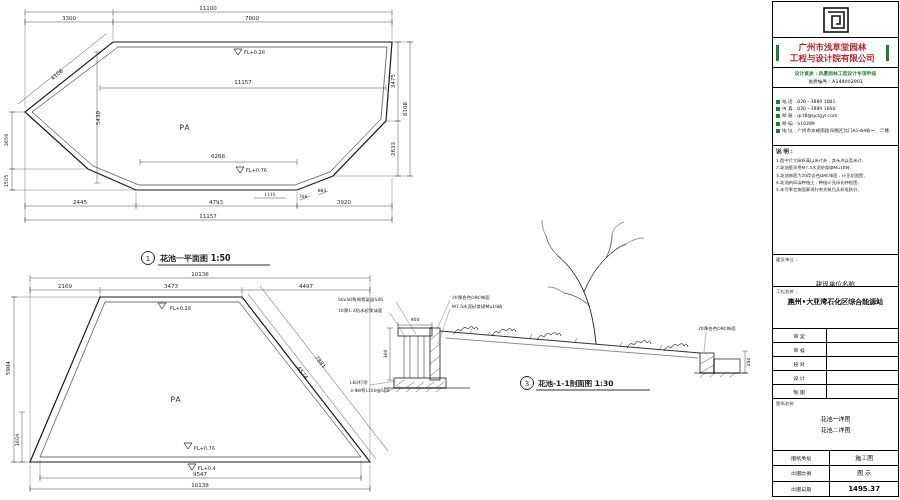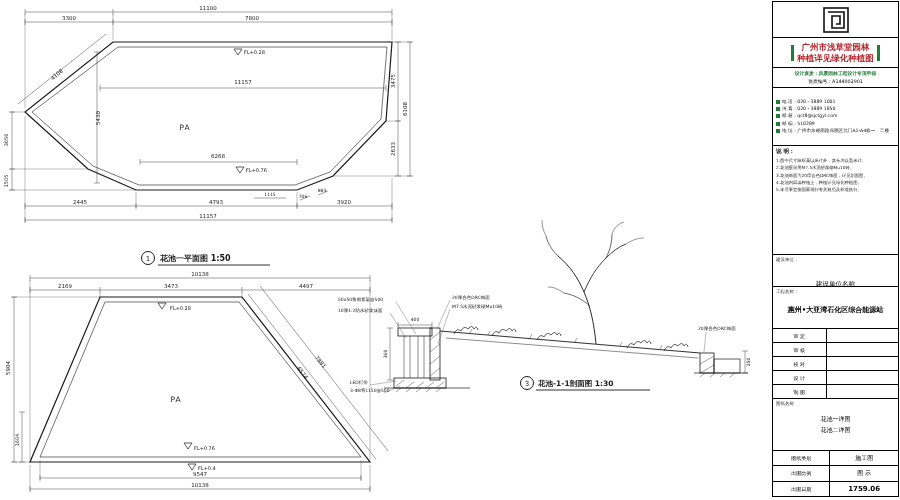--- a/index.html
+++ b/index.html
@@ -6,39 +6,39 @@
   body{width:900px;height:500px;position:relative;overflow:hidden;
        font-family:"DejaVu Sans","Liberation Sans",sans-serif;}
   .sheet{position:absolute;inset:0;background:#fff;}
   svg text{fill:#1a1a1a;font-family:"DejaVu Sans","Liberation Sans",sans-serif;}
 
   
   .tb{position:absolute;top:1px;right:1px;width:127px;height:496px;background:#fff;
       border:1.5px solid #000;box-sizing:border-box;display:flex;flex-direction:column;}
   .tb-sec{border-bottom:1px solid #000;box-sizing:border-box;padding:2px 3px;overflow:hidden;flex:0 0 auto;}
   .tb-logo{height:36px;display:flex;align-items:center;justify-content:center;}
-  .tb-company{height:30px;display:flex;align-items:center;justify-content:center;gap:3px;}
+  .tb-company{height:30px;display:flex;align-items:center;justify-content:flex-start;gap:11px;}
   .gbar{width:3px;height:16px;background:var(--accent_green,#1e7e34);flex:none;}
   .company-text{text-align:center;color:var(--accent_red,#b5232a);font-weight:bold;
                 font-size:8.5px;line-height:1.25;white-space:nowrap;}
   .tb-qual{height:20px;text-align:center;font-size:4.8px;line-height:1.6;}
   .tb-qual .q1{color:var(--accent_green,#1e7e34);font-weight:bold;}
   .tb-contacts{height:58px;display:flex;flex-direction:column;justify-content:center;}
   .c-row{display:flex;align-items:flex-start;font-size:4.6px;line-height:1.35;margin:0.5px 0;}
   .bullet{width:4px;height:4px;background:var(--accent_green,#1e7e34);margin:1px 2px 0 0;flex:none;}
   .c-label{white-space:nowrap;color:#111;}
   .c-val{flex:1;color:#111;word-break:break-all;}
   .tb-notes{flex:1 1 auto;}
   .n-head{font-size:5.5px;font-weight:bold;margin-bottom:2px;}
   .n-line{font-size:4.3px;line-height:1.7;color:#222;}
   .tb-client{height:32px;}
   .sec-mini-label{font-size:4.5px;color:#333;}
   .client-name{text-align:center;font-size:6.5px;margin-top:18px;}
   .tb-project{height:42px;}
-  .project-name{text-align:center;font-size:7px;font-weight:bold;margin-top:12px;line-height:1.4;}
+  .project-name{text-align:center;font-size:7px;font-weight:bold;margin-top:4px;line-height:1.4;}
   .tb-signoff{height:70px;padding:0;display:flex;flex-direction:column;}
   .s-row{flex:1;display:flex;border-bottom:1px solid #000;}
   .s-row:last-child{border-bottom:none;}
   .s-label{width:42%;border-right:1px solid #000;display:flex;align-items:center;
            justify-content:center;font-size:5px;}
   .s-val{flex:1;}
   .tb-sheetname{height:52px;}
   .sheet-names{text-align:center;margin-top:7px;font-size:6px;line-height:1.9;}
   .tb-footer{height:45px;padding:0;display:flex;flex-direction:column;border-bottom:none;}
   .f-row{flex:1;display:flex;border-bottom:1px solid #000;}
@@ -236,21 +236,21 @@
       <svg width="26" height="26" viewBox="0 0 26 26">
         <rect x="1" y="1" width="24" height="24" fill="none" stroke="#111" stroke-width="1.6"></rect>
         <path d="M5 5 H21 V21 H9 V9 H17 V17 H13" fill="none" stroke="#111" stroke-width="1.6"></path>
       </svg>
     </div>
 
     <div class="tb-sec tb-company">
       <span class="gbar"></span>
       <span class="company-text">
         <div>广州市浅草堂园林</div>
-        <div>种植详见绿化种植图</div>
+        <div>工程与设计院有限公司</div>
       </span>
       <span class="gbar"></span>
     </div>
 
     <div class="tb-sec tb-qual">
       <div class="q1">设计资质：风景园林工程设计专项甲级</div>
       <div>资质编号：A144002901</div>
     </div>
 
     <div class="tb-sec tb-contacts">
@@ -335,18 +335,18 @@
       <div class="f-row">
         <div class="f-label">图纸类别</div>
         <div class="f-val">施工图</div>
       </div>
       <div class="f-row">
         <div class="f-label">出图比例</div>
         <div class="f-val">图 示</div>
       </div>
       <div class="f-row">
         <div class="f-label">出图日期</div>
-        <div class="f-val">1759.06</div>
+        <div class="f-val">1495.37</div>
       </div>
     </div>
 
   </div>
 </div>
 
 </body></html>

